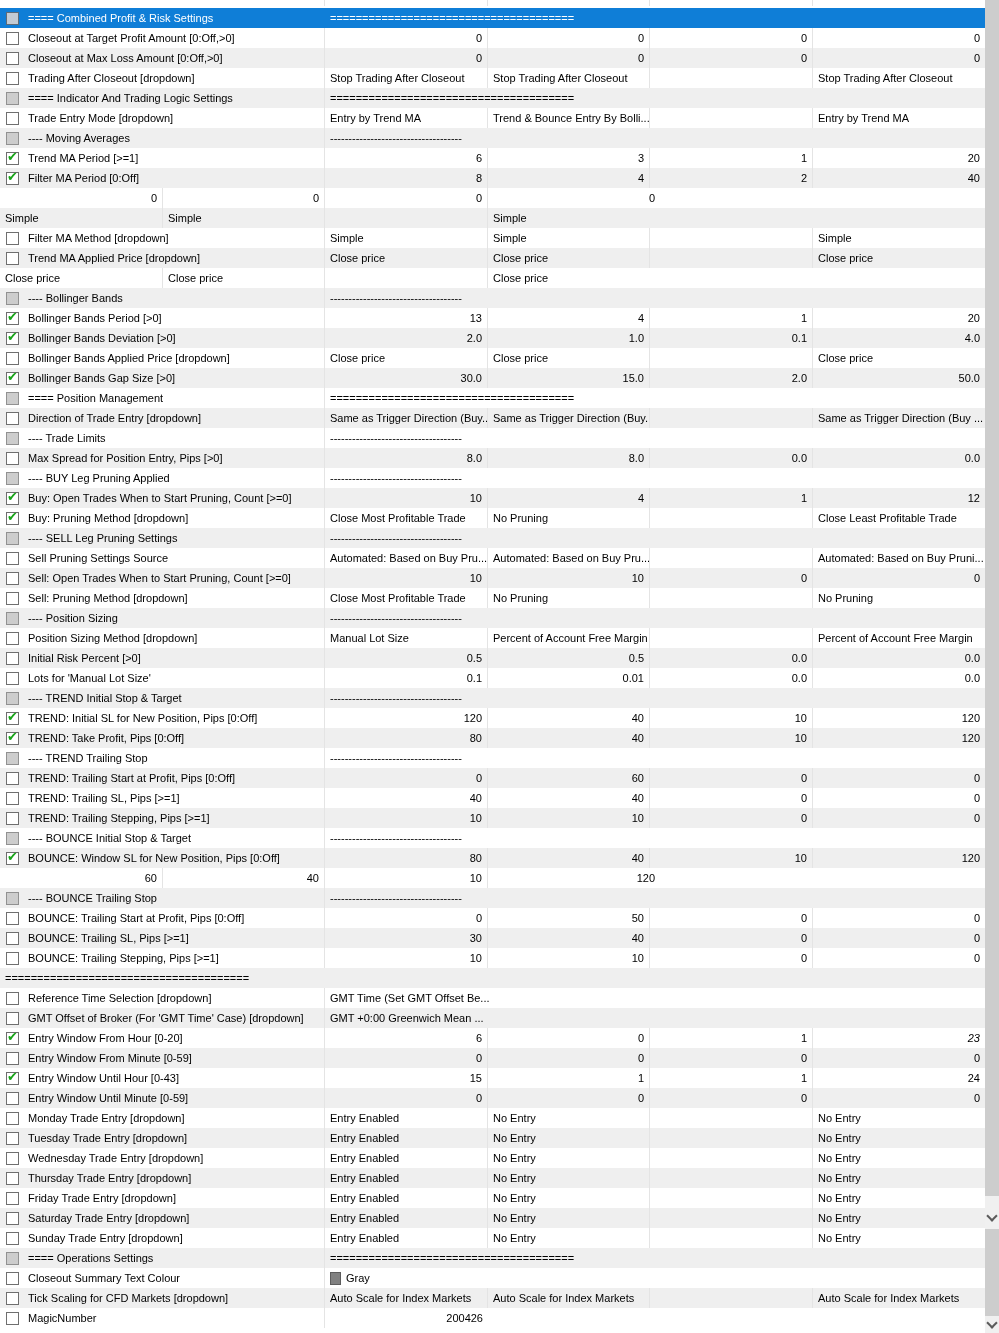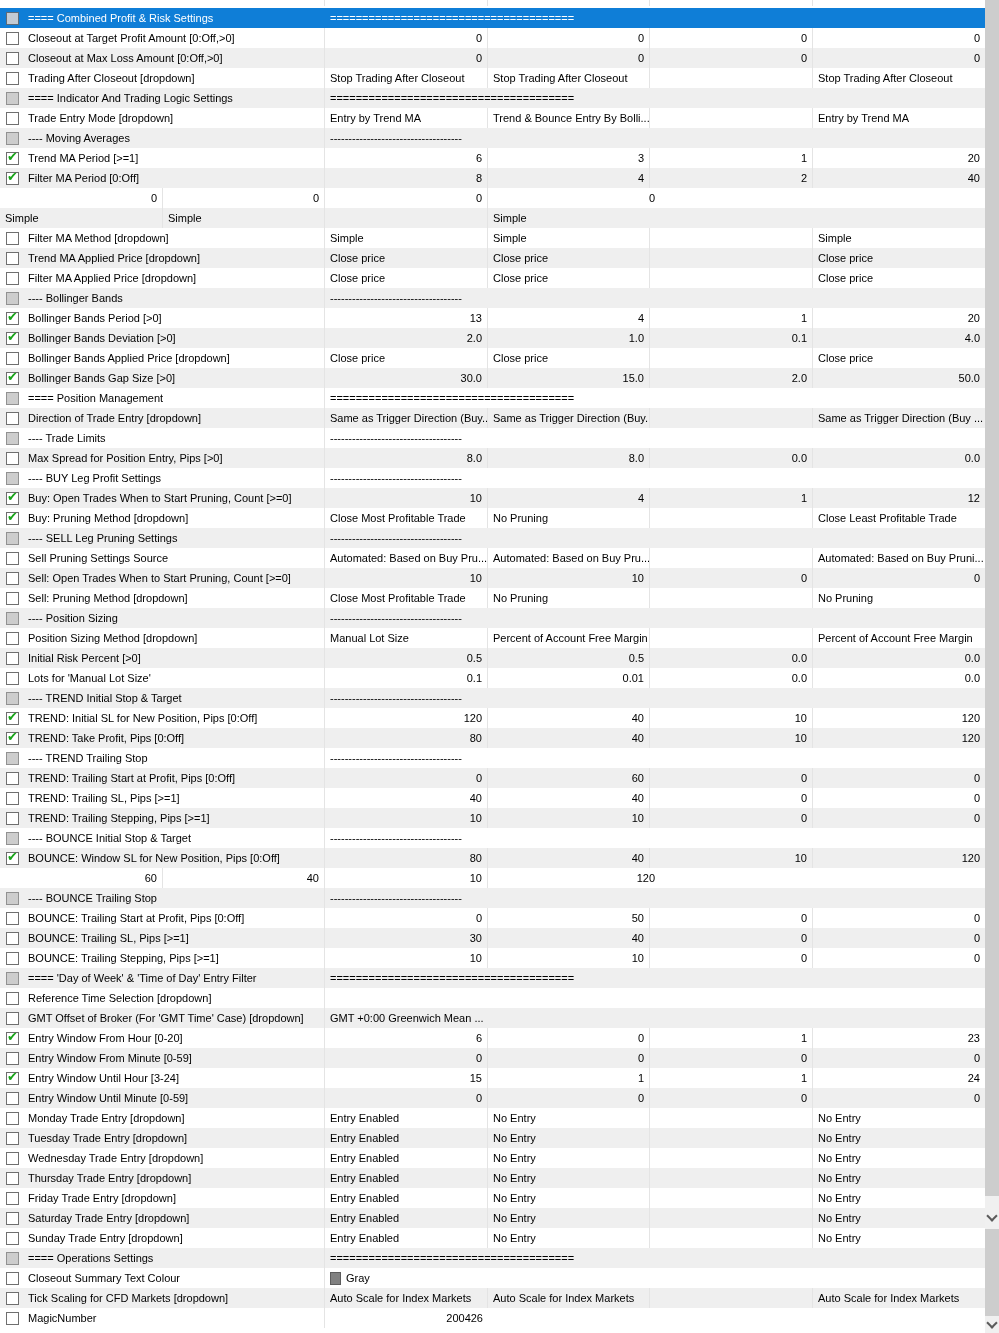--- a/index.html
+++ b/index.html
@@ -256,24 +256,20 @@
         <span>Close price</span>
       </div>
       <div class="cell bdr" style="width: 163px; flex: 0 0 auto;">
         <span></span>
       </div>
       <div class="cell" style="width: 172px; flex: 0 0 auto;">
         <span>Close price</span>
       </div>
     </div>
     <div class="row">
-      <div class="namecell">
-        <span class="cb"></span>
-        <span>Filter MA Applied Price [dropdown]</span>
-      </div>
       <div class="cell bdr" style="width: 163px; flex: 0 0 auto;">
         <span>Close price</span>
       </div>
       <div class="cell bdr" style="width: 162px; flex: 0 0 auto;">
         <span>Close price</span>
       </div>
       <div class="cell bdr" style="width: 163px; flex: 0 0 auto;">
         <span></span>
       </div>
       <div class="cell" style="width: 172px; flex: 0 0 auto;">
@@ -411,21 +407,21 @@
       <div class="cell bdr num" style="width: 163px; flex: 0 0 auto;">
         <span>0.0</span>
       </div>
       <div class="cell num" style="width: 172px; flex: 0 0 auto;">
         <span>0.0</span>
       </div>
     </div>
     <div class="row">
       <div class="namecell">
         <span class="cb section"></span>
-        <span>---- BUY Leg Profit Settings</span>
+        <span>---- BUY Leg Pruning Applied</span>
       </div>
       <div class="cell" style="flex: 1 1 0%;">
         <span class="sep-text">------------------------------------</span>
       </div>
     </div>
     <div class="row gray">
       <div class="namecell">
         <span class="cb checked"></span>
         <span>Buy: Open Trades When to Start Pruning, Count [&gt;=0]</span>
       </div>
@@ -792,33 +788,32 @@
         <span>10</span>
       </div>
       <div class="cell bdr num" style="width: 163px; flex: 0 0 auto;">
         <span>0</span>
       </div>
       <div class="cell num" style="width: 172px; flex: 0 0 auto;">
         <span>0</span>
       </div>
     </div>
     <div class="row gray">
-      <div class="namecell">
-        <span class="cb section"></span>
-        <span>==== 'Day of Week' &amp; 'Time of Day' Entry Filter</span>
-      </div>
       <div class="cell" style="flex: 1 1 0%;">
         <span class="sep-text">======================================</span>
       </div>
     </div>
     <div class="row">
       <div class="namecell">
         <span class="cb"></span>
         <span>Reference Time Selection [dropdown]</span>
       </div>
+      <div class="cell" style="flex: 1 1 0%;">
+        <span class="">GMT Time (Set GMT Offset Be...</span>
+      </div>
     </div>
     <div class="row gray">
       <div class="namecell">
         <span class="cb"></span>
         <span>GMT Offset of Broker (For 'GMT Time' Case) [dropdown]</span>
       </div>
       <div class="cell" style="flex: 1 1 0%;">
         <span class="">GMT +0:00 Greenwich Mean ...</span>
       </div>
     </div>
@@ -829,21 +824,21 @@
       </div>
       <div class="cell bdr num" style="width: 163px; flex: 0 0 auto;">
         <span>6</span>
       </div>
       <div class="cell bdr num" style="width: 162px; flex: 0 0 auto;">
         <span>0</span>
       </div>
       <div class="cell bdr num" style="width: 163px; flex: 0 0 auto;">
         <span>1</span>
       </div>
-      <div class="cell num" style="width: 172px; flex: 0 0 auto;">
+      <div class="cell num" style="width: 172px; flex: 0 0 auto; font-style: italic;">
         <span>23</span>
       </div>
     </div>
     <div class="row gray">
       <div class="namecell">
         <span class="cb"></span>
         <span>Entry Window From Minute [0-59]</span>
       </div>
       <div class="cell bdr num" style="width: 163px; flex: 0 0 auto;">
         <span>0</span>
@@ -854,21 +849,21 @@
       <div class="cell bdr num" style="width: 163px; flex: 0 0 auto;">
         <span>0</span>
       </div>
       <div class="cell num" style="width: 172px; flex: 0 0 auto;">
         <span>0</span>
       </div>
     </div>
     <div class="row">
       <div class="namecell">
         <span class="cb checked"></span>
-        <span>Entry Window Until Hour [3-24]</span>
+        <span>Entry Window Until Hour [0-43]</span>
       </div>
       <div class="cell bdr num" style="width: 163px; flex: 0 0 auto;">
         <span>15</span>
       </div>
       <div class="cell bdr num" style="width: 162px; flex: 0 0 auto;">
         <span>1</span>
       </div>
       <div class="cell bdr num" style="width: 163px; flex: 0 0 auto;">
         <span>1</span>
       </div>

